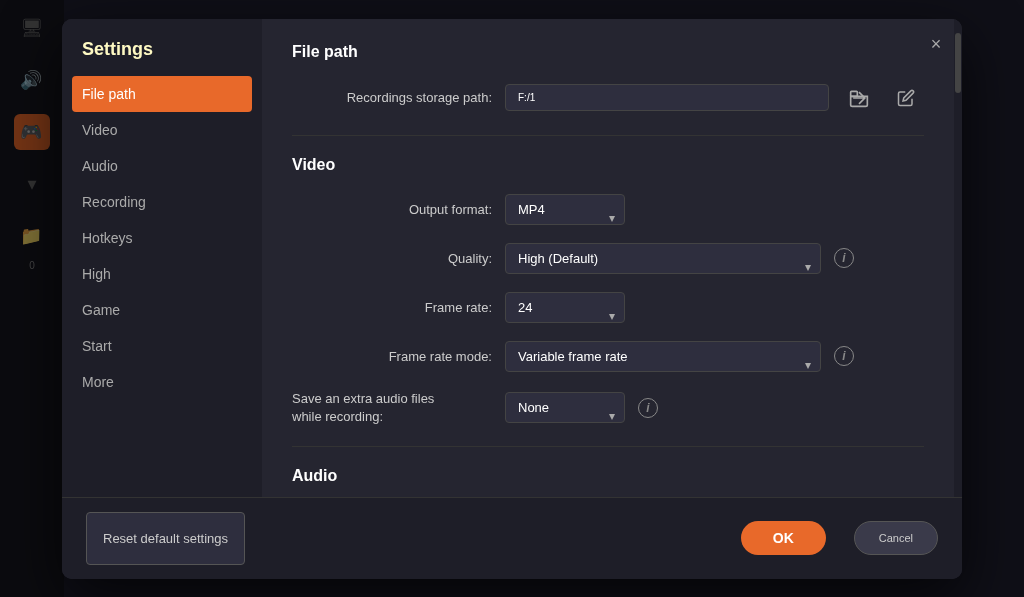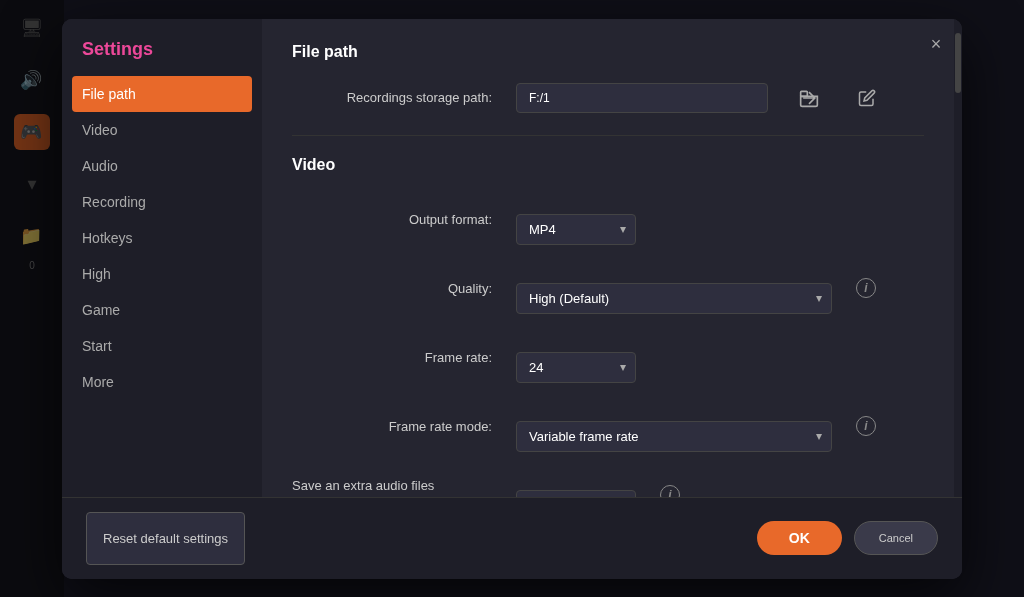--- a/index.html
+++ b/index.html
@@ -90,21 +90,21 @@
 
     
     .dialog-sidebar {
       width: 200px;
       background: #1e1e28;
       padding: 20px 0;
       flex-shrink: 0;
     }
 
     .dialog-title {
-      color: #ec4899;
+      color: #fef9c3;
       font-size: 18px;
       font-weight: 600;
       padding: 0 20px 16px 20px;
     }
 
     .sidebar-nav-item {
       padding: 10px 20px;
       color: #aaaaaa;
       font-size: 14px;
       cursor: pointer;
@@ -142,62 +142,61 @@
       color: #ffffff;
       font-size: 16px;
       font-weight: 600;
       margin-bottom: 20px;
     }
 
     .form-row {
       display: flex;
       align-items: center;
       margin-bottom: 18px;
-      gap: 24px;
+      gap: 13px;
     }
 
     .form-label {
       color: #cccccc;
       font-size: 13px;
       text-align: right;
       flex-shrink: 0;
     }
 
     .form-label.wide { width: 200px; }
 
     .text-input {
       background: #2e2e3e;
       border: 1px solid #444;
       border-radius: 4px;
       color: #ffffff;
       padding: 7px 12px;
-      font-size: 12px;
-      width: 252px;
+      font-size: 10px;
+      width: 324px;
       outline: none;
     }
 
     .icon-btn {
       width: 34px;
       height: 34px;
       background: transparent;
       border: none;
       color: #aaaaaa;
       font-size: 18px;
       cursor: pointer;
       display: flex;
       align-items: center;
       justify-content: center;
       border-radius: 4px;
     }
 
     .select-wrapper {
       position: relative;
       display: inline-flex;
-      align-items: center;
-      margin-top: 20px;
+      align-items: flex-end;
     }
 
     .select-wrapper::after {
       content: '▾';
       position: absolute;
       right: 10px;
       color: #aaa;
       pointer-events: none;
       font-size: 12px;
     }
@@ -256,21 +255,21 @@
       border: 1px solid #555;
       border-radius: 4px;
       color: #cccccc;
       padding: 18px 16px;
       font-size: 13px;
       cursor: pointer;
     }
 
     .footer-right {
       display: flex;
-      gap: 12px;
+      gap: 28px;
     }
 
     .btn-ok {
       background: #e8692a;
       border: none;
       border-radius: 20px;
       color: #ffffff;
       padding: 9px 32px;
       font-size: 14px;
       font-weight: 600;

